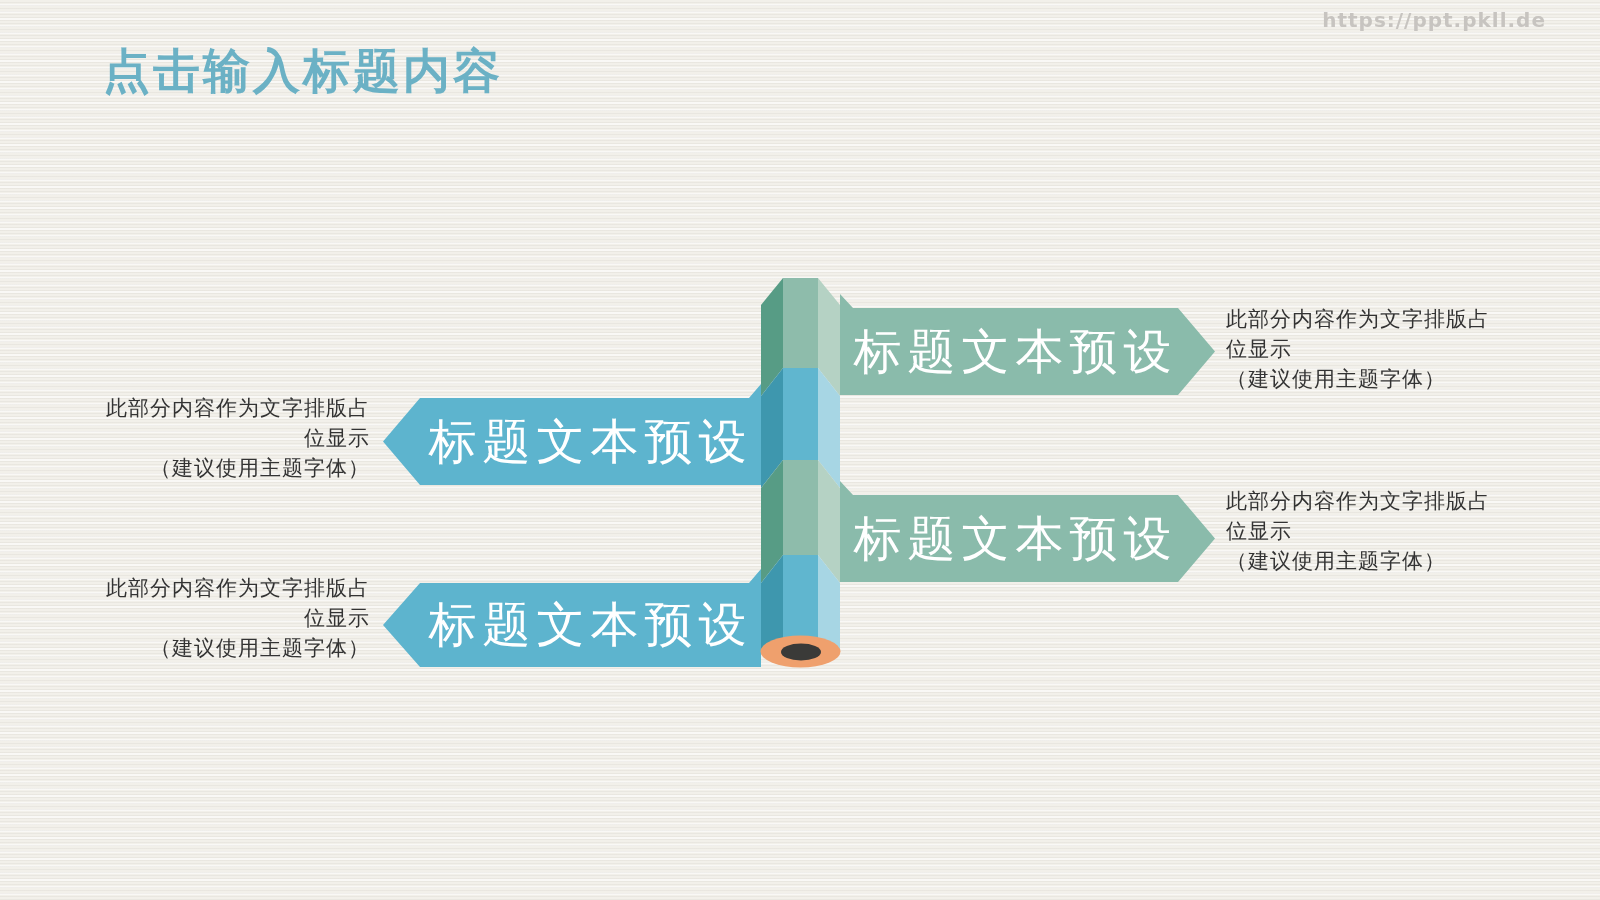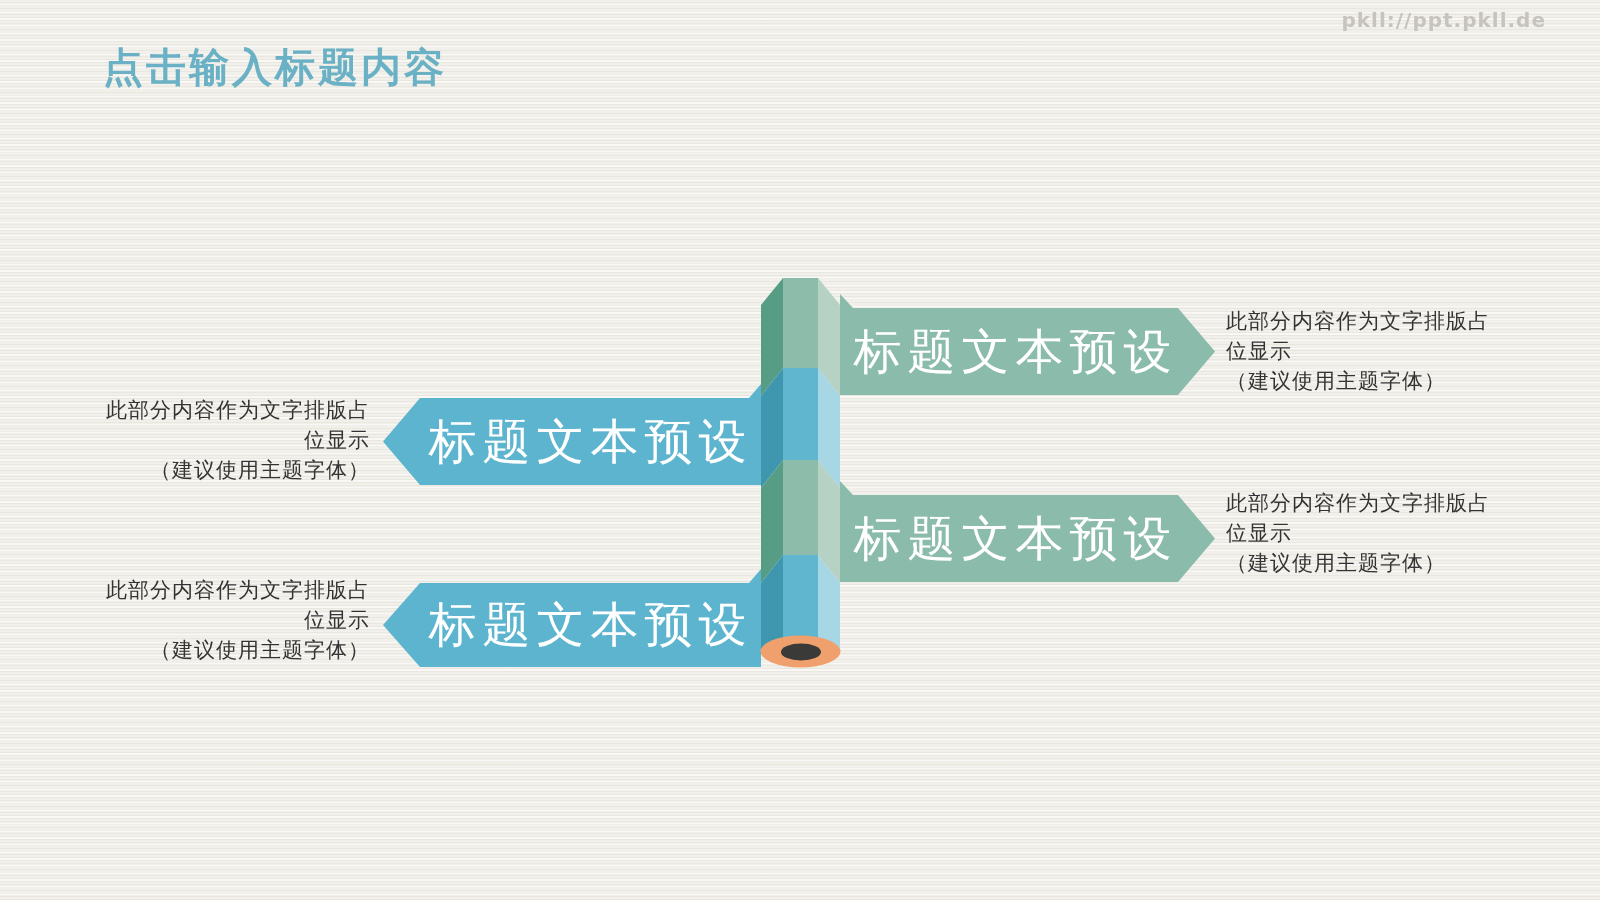--- a/index.html
+++ b/index.html
@@ -7,21 +7,21 @@
   .slide{
     position:relative;width:1600px;height:900px;
     background-color:#f2f0ea;
     background-image:
       repeating-linear-gradient(0deg, rgba(118,112,100,0.07) 0px, rgba(118,112,100,0.07) 1px, transparent 1px, transparent 3px),
       repeating-linear-gradient(0deg, transparent 0px, transparent 5px, rgba(255,255,255,0.55) 5px, rgba(255,255,255,0.55) 7px);
   }
   .abs{position:absolute;}
   .slide-title{
     left:103px;top:40px;
-    font-size:40px;font-weight:bold;letter-spacing:3px;
+    font-size:47px;font-weight:bold;letter-spacing:3px;
     color:#6bb1c5;
     font-family:Liberation Mono, monospace;
   }
   .watermark{
     top:8px;right:54px;
     font-size:20px;font-weight:bold;letter-spacing:1px;
     color:#c7c4c0;
     font-family:"DejaVu Sans",sans-serif;
   }
   svg.diagram{left:0;top:0;width:1600px;height:900px;}
@@ -31,36 +31,36 @@
     font-family:"Liberation Serif","DejaVu Serif",serif;
     white-space:nowrap;
   }
   .lbl-r1{left:853px;top:308px;width:325px;height:87px;}
   .lbl-l1{left:420px;top:398px;width:341px;height:87px;}
   .lbl-r2{left:853px;top:495px;width:325px;height:87px;}
   .lbl-l2{left:420px;top:583px;width:341px;height:84px;}
   .desc{
     font-size:21px;line-height:30px;letter-spacing:1px;
     color:#333333;
-    font-family:Liberation Serif, serif;
+    font-family:Liberation Mono, monospace;
   }
   .desc-right{text-align:left;}
   .desc-left{text-align:right;}
   .desc-r1{left:1226px;top:306px;width:292px;}
   .desc-l1{left:75px;top:395px;width:295px;}
   .desc-r2{left:1226px;top:488px;width:292px;}
   .desc-l2{left:75px;top:575px;width:295px;}
 </style>
 </head>
 <body>
 
 <div class="slide">
 
   <div class="abs slide-title">点击输入标题内容</div>
-  <div class="abs watermark">pkll://ppt.pkll.de</div>
+  <div class="abs watermark">https://ppt.pkll.de</div>
 
   <svg class="abs diagram" viewBox="0 0 1600 900" xmlns="http://www.w3.org/2000/svg">
 
     <polygon fill="#8abbab" points="840,294 853,308 1178,308 1215,351.5 1178,395 840,395"></polygon>
     <polygon fill="#5db4ce" points="761,384 749,398 420,398 383,441.5 420,485 761,485"></polygon>
     <polygon fill="#8abbab" points="840,481 853,495 1178,495 1215,538.5 1178,582 840,582"></polygon>
     <polygon fill="#5db4ce" points="761,569 749,583 420,583 383,625 420,667 761,667"></polygon>
 
     <polygon fill="#579c85" points="783,278 761,305 761,396 783,368"></polygon>
     <polygon fill="#8ebcab" points="783,278 818,278 818,368 783,368"></polygon>

